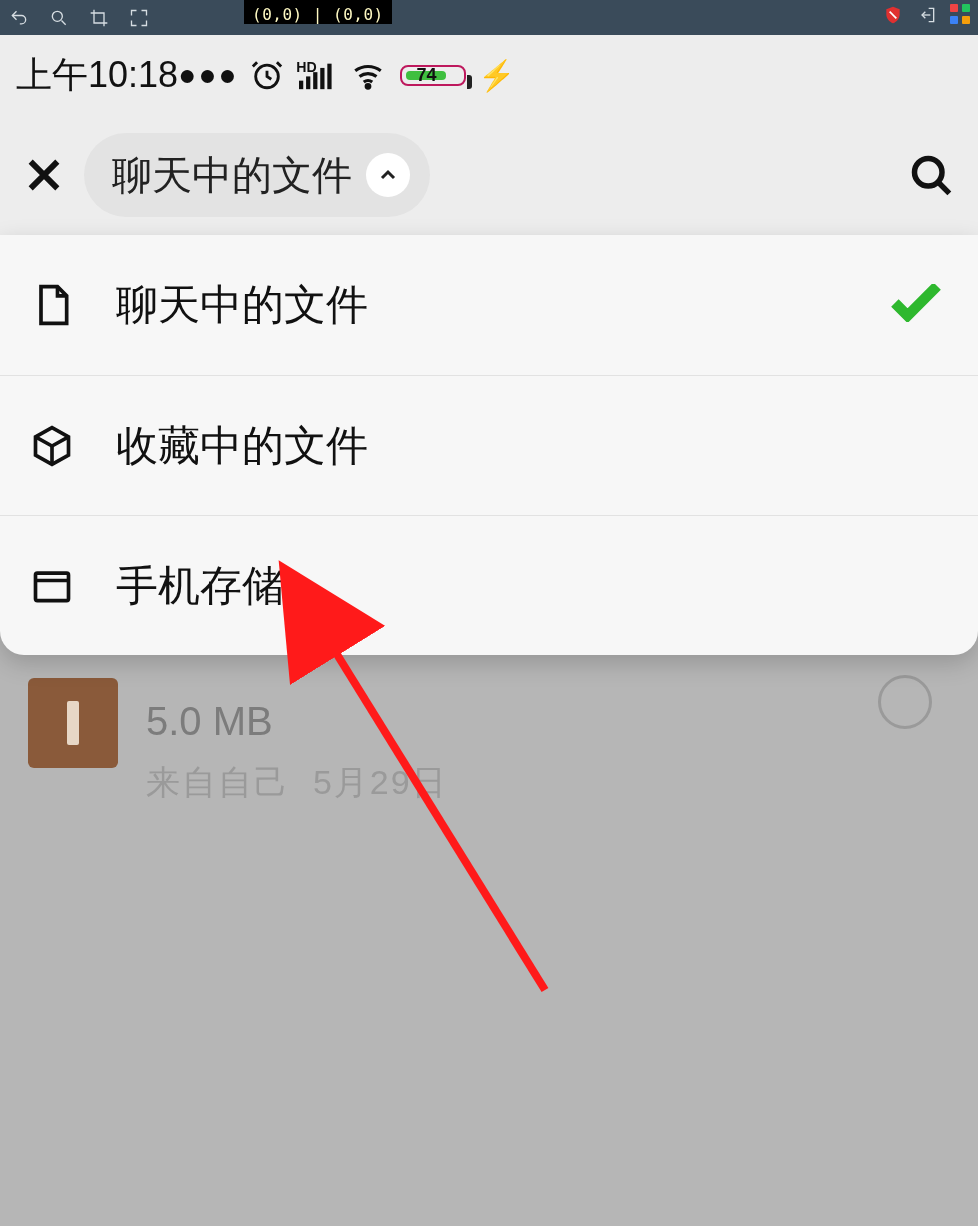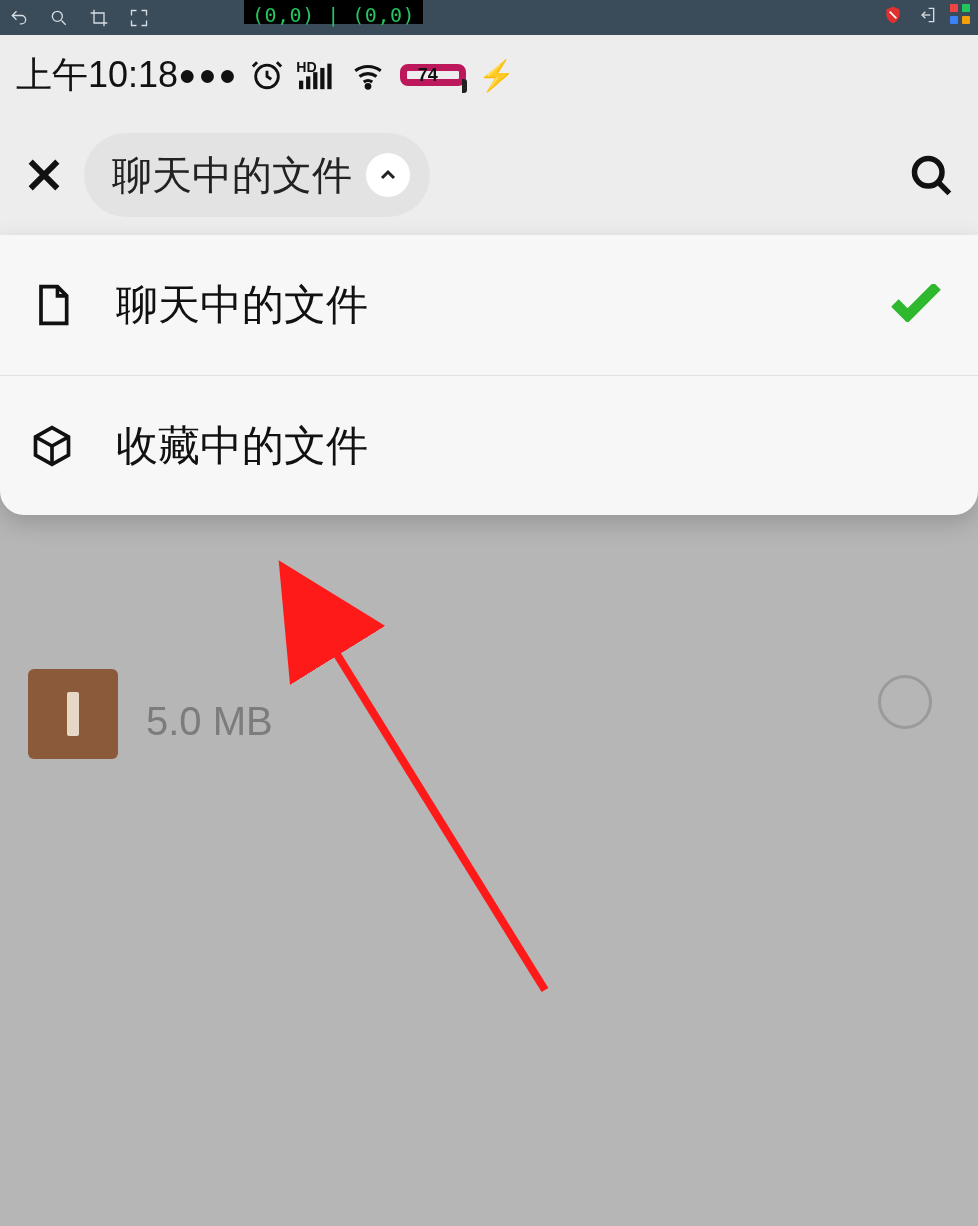--- a/index.html
+++ b/index.html
@@ -10,23 +10,23 @@
     background: #3a4b5a;
     display: flex; align-items: center;
     position: relative;
     color: #d6dde2;
   }
   .topbar .tb-left { display: flex; align-items: center; gap: 18px; padding-left: 8px; }
   .tb-icon { width: 22px; height: 22px; display: inline-flex; align-items: center; justify-content: center; }
   .tb-icon svg { width: 20px; height: 20px; stroke: #d6dde2; fill: none; stroke-width: 1.6; }
   .coord-box {
     position: absolute; left: 244px; top: 0; height: 24px;
-    background: #000; color: #22c55e;
+    background: #000; color: #fef9c3;
     font-family: "Consolas", monospace;
-    font-size: 20px; line-height: 30px; padding: 0 8px;
+    font-size: 16px; line-height: 30px; padding: 0 8px;
     letter-spacing: 0.5px;
   }
   .topbar .tb-right { position: absolute; right: 6px; top: 4px; display: flex; gap: 12px; align-items: center; }
   .tb-right .tb-icon svg { stroke: #d6dde2; }
   .shield-red { width:22px; height:22px; display:inline-flex; align-items:center; justify-content:center; }
   .shield-red svg { width:20px; height:20px; }
   .quad { width: 22px; height: 22px; display: grid; grid-template-columns: 8px 8px; grid-template-rows: 8px 8px; gap: 4px; }
   .quad div { width: 8px; height: 8px; border-radius: 1px; }
   .quad .a{background:#ef4444;} .quad .b{background:#22c55e;} .quad .c{background:#3b82f6;} .quad .d{background:#f59e0b;}
 
@@ -39,21 +39,21 @@
   }
   .status-bar {
     height: 80px; padding: 0 16px;
     display: flex; align-items: center; justify-content: flex-start;
     font-size: 36px; font-weight: 500; color: #111;
     background: #ededed;
   }
   .status-right { display: flex; align-items: center; gap: 12px; }
   .status-right svg { display: block; }
   .battery {
-    width: 66px; height: 21px; border: 7px solid #be185d; border-radius: 8px;
+    width: 66px; height: 21px; border: 2px solid #be185d; border-radius: 8px;
     position: relative; display: flex; align-items: center; padding: 4px;
   }
   .battery::after { content:""; position:absolute; right:-8px; top:8px; width:5px; height:14px; background:#222; border-radius:0 3px 3px 0; }
   .battery .fill { height: 100%; width: 74%; background: #3fbf3f; border-radius: 4px; display:flex; align-items:center; justify-content:center; }
   .battery .pct { font-size: 18px; font-weight: 700; color: #111; }
   .bolt { font-size: 30px; }
 
   
   .app-header {
     height: 120px; background: #ededed;
@@ -100,21 +100,21 @@
   .dd-item .check { position:absolute; right: 36px; }
   .dd-item .check svg { width: 52px; height: 38px; stroke:#2eb82e; stroke-width:5; fill:none; }
 
   
   .file-area {
     position: absolute; left:0; right:0; top: 200px; bottom:0;
     background: #b6b6b6;
     padding-top: 460px; 
   }
   .file-row {
-    display:flex; align-items:flex-start; gap: 28px;
+    display:flex; align-items:center; gap: 28px;
     padding: 4px 28px 24px 28px;
     color: #777;
     position: relative;
   }
   .file-thumb {
     width: 90px; height: 90px; background: #8a5a3a; border-radius: 6px;
     display:flex; align-items:center; justify-content:center;
     position: relative; top: -30px;
   }
   .file-thumb::before {
@@ -239,20 +239,23 @@
           <path d="M16.5 16.5L22 22"></path>
         </svg>
     </span>
   </div>
 
   <div class="file-area">
     <div class="file-row">
       <div class="file-thumb"></div>
       <div class="file-meta">
         <div class="file-size">5.0 MB</div>
+        <div class="file-sub">
+          <span>来自自己</span>&nbsp;&nbsp;<span>5月29日</span>
+        </div>
       </div>
       <div class="radio-empty"></div>
     </div>
   </div>
 
   <div class="dropdown-panel">
     <div class="dd-item">
       <span class="ic">
         <svg viewBox="0 0 24 24">
             <path d="M6 2h9l5 5v15H6z"></path>
@@ -268,20 +271,29 @@
     </div>
     <div class="dd-item">
       <span class="ic">
         <svg viewBox="0 0 24 24">
             <path d="M12 2l9 5v10l-9 5-9-5V7z"></path>
             <path d="M3 7l9 5 9-5"></path>
             <path d="M12 12v10"></path>
           </svg>
       </span>
       <span class="label">收藏中的文件</span>
+    </div>
+    <div class="dd-item">
+      <span class="ic">
+        <svg viewBox="0 0 24 24">
+            <rect x="3" y="5" width="18" height="15" rx="1"></rect>
+            <path d="M3 9h18"></path>
+          </svg>
+      </span>
+      <span class="label">手机存储</span>
     </div>
   </div>
 
   <svg class="arrow-svg" viewBox="0 0 978 1191">
     <defs>
       <marker id="ahead" markerWidth="14" markerHeight="14" refX="3" refY="7" orient="auto">
         <polygon points="0,0 14,7 0,14" fill="#ff1a1a"></polygon>
       </marker>
     </defs>
     <line x1="545" y1="955" x2="325" y2="600" stroke="#ff1a1a" stroke-width="8" marker-end="url(#ahead)"></line>

